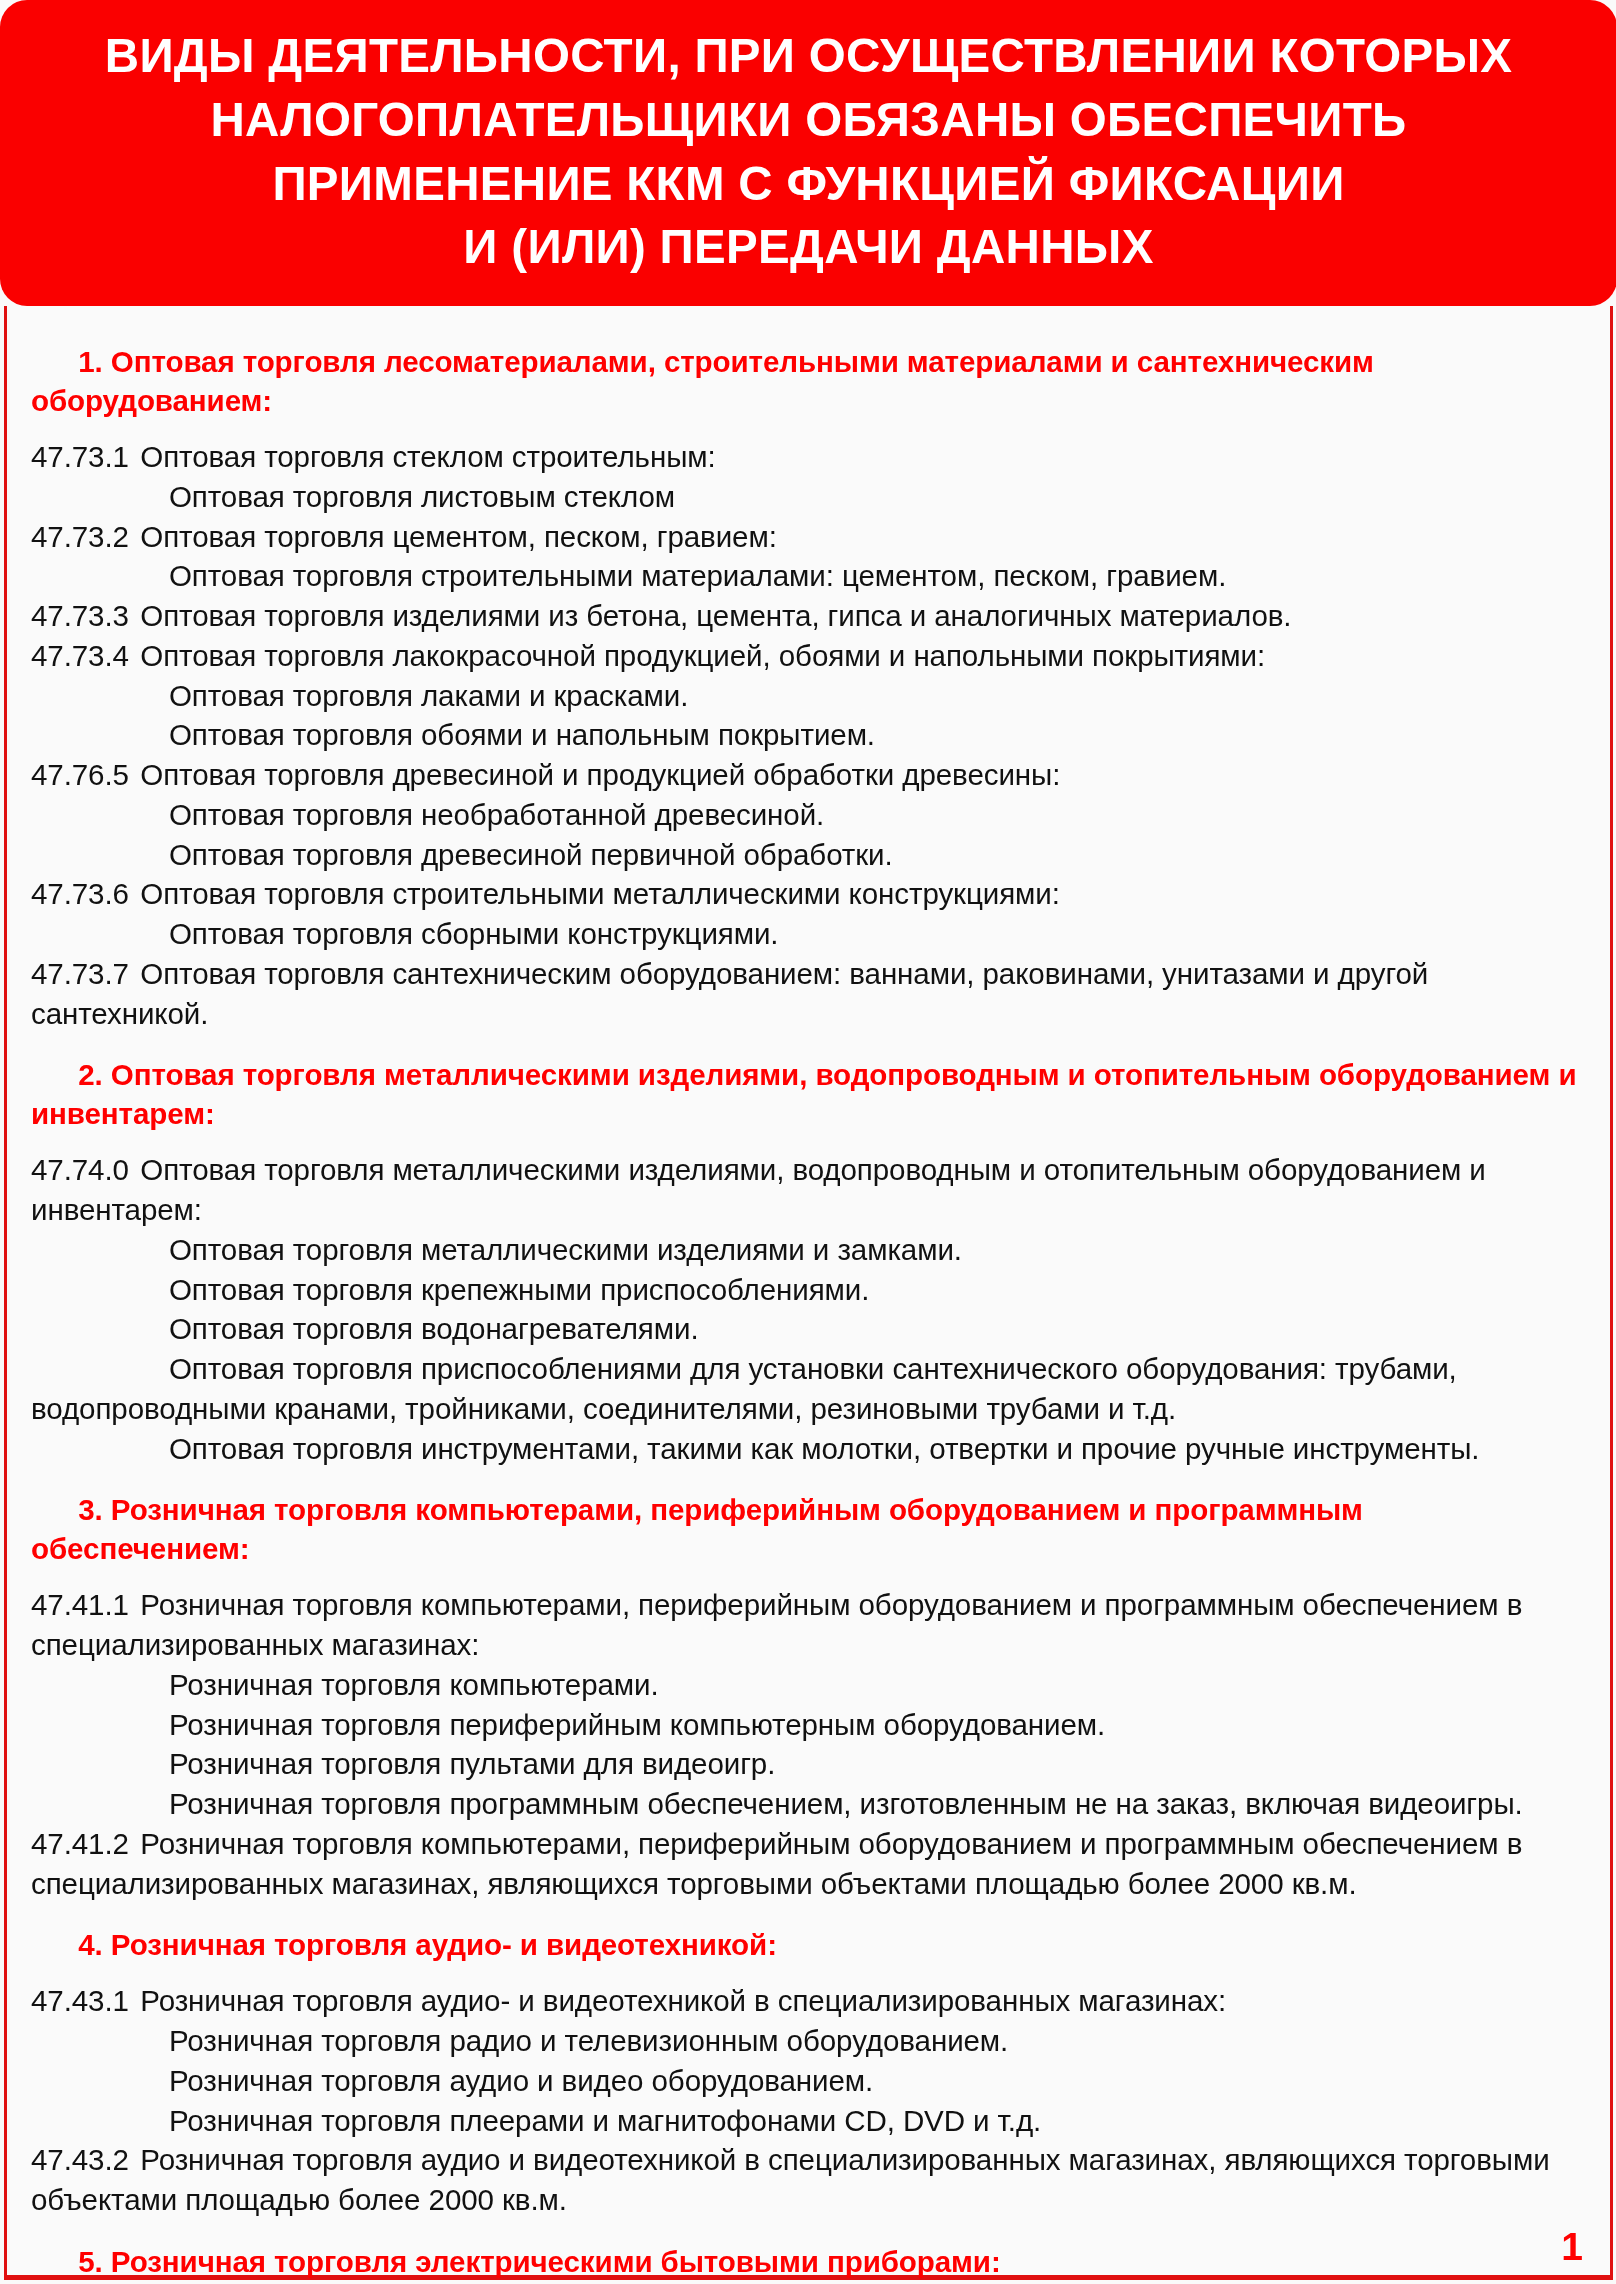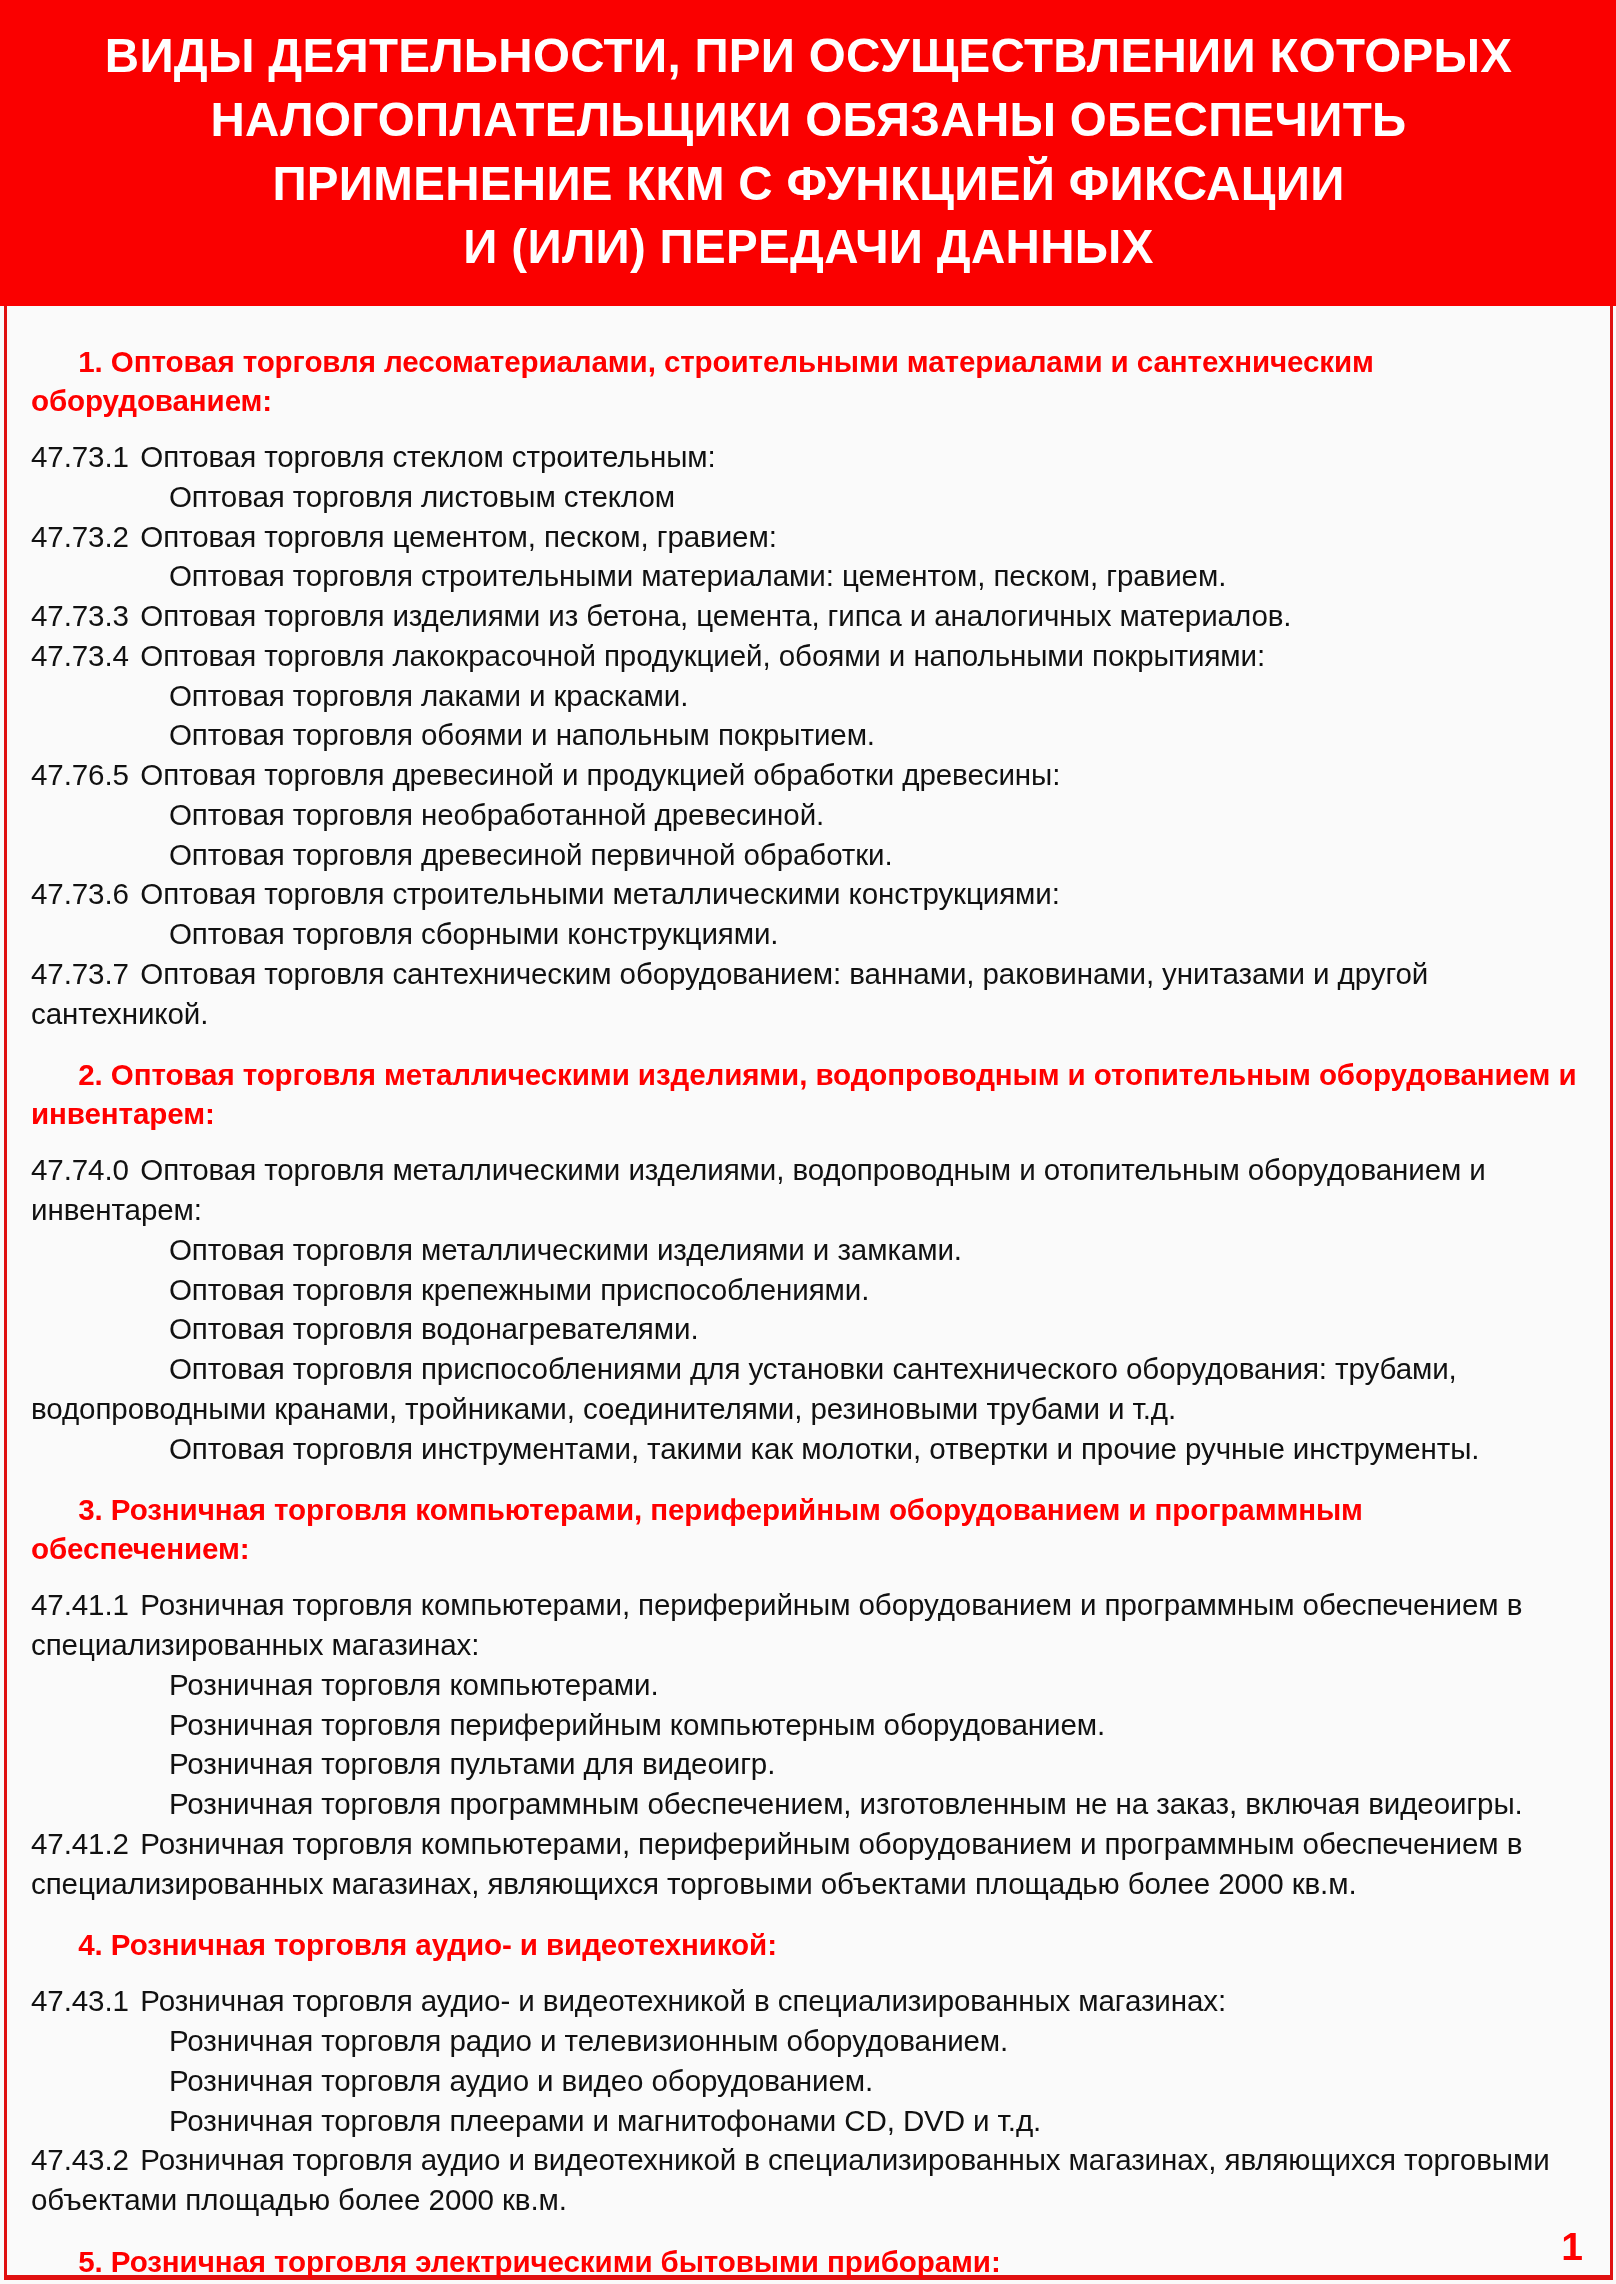--- a/index.html
+++ b/index.html
@@ -23,20 +23,21 @@
     top: 0;
     width: 1617px;
     height: 306px;
     background: #fa0000;
     display: flex;
     flex-direction: column;
     align-items: center;
     justify-content: center;
     box-sizing: border-box;
     padding: 6.5px 39px 9px 39px;
+    border-radius: 27px;
   }
   #header .hline {
     color: #ffffff;
     font-weight: bold;
     font-size: 49px;
     line-height: 1.30;
     letter-spacing: 0.3px;
     text-align: center;
     white-space: nowrap;
     transform: scaleX(0.97);

